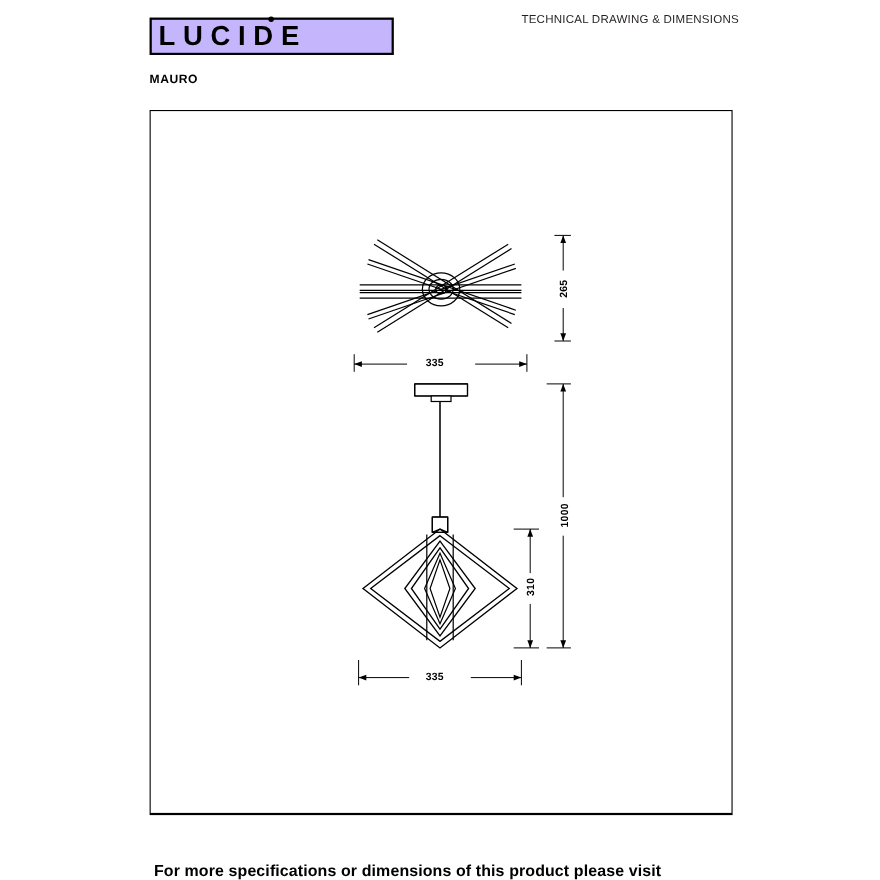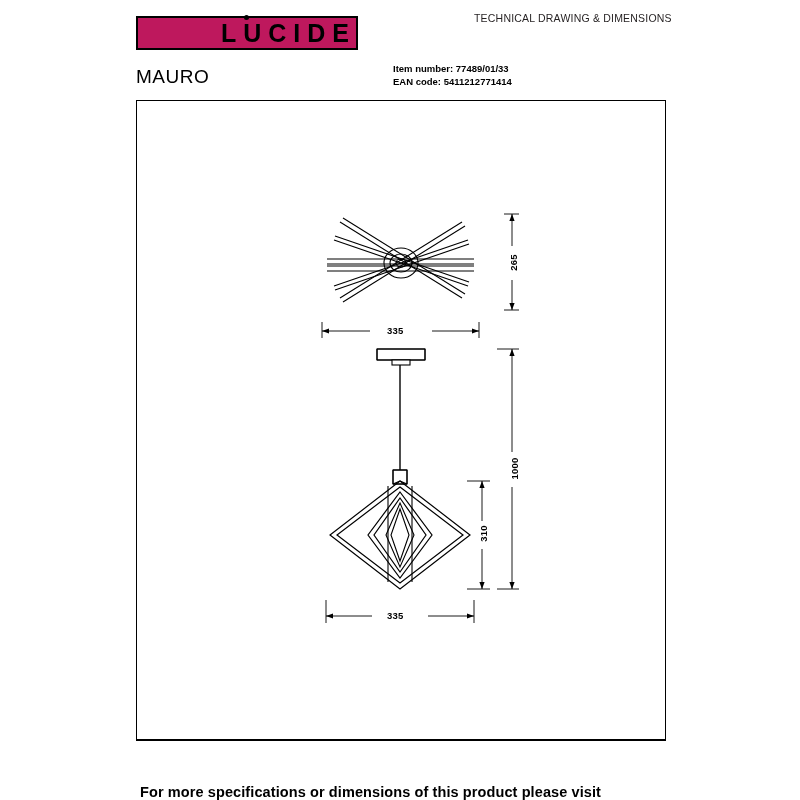--- a/index.html
+++ b/index.html
@@ -27,22 +27,22 @@
   .logo-box {
     position: absolute;
     left: 136px;
     top: 16px;
     width: 222px;
     height: 34px;
     border: 2px solid #000;
     box-sizing: border-box;
     display: flex;
     align-items: center;
-    justify-content: flex-end;
-    background: #be185d;
+    justify-content: flex-start;
+    background: #c4b5fd;
   }
   .logo-text {
     font-size: 25px;
     font-weight: 700;
     letter-spacing: 7px;
     line-height: 1;
     padding-left: 6px;
     color: #000;
     position: relative;
   }
@@ -63,22 +63,22 @@
     font-size: 10.5px;
     font-weight: 400;
     color: #231f20;
     letter-spacing: 0.2px;
   }
 
   .product-name {
     position: absolute;
     left: 136px;
     top: 66px;
-    font-size: 19px;
-    font-weight: 400;
+    font-size: 11px;
+    font-weight: 700;
     letter-spacing: 0.5px;
     color: #000;
   }
 
   .item-block {
     position: absolute;
     left: 393px;
     top: 62px;
     font-size: 9.5px;
     line-height: 13px;
@@ -156,30 +156,20 @@
 
   <div class="logo-box">
     <div class="logo-text">LUCIDE</div>
     <div class="logo-dot"></div>
   </div>
 
   <div class="tech-title">TECHNICAL DRAWING &amp; DIMENSIONS</div>
 
   <div class="product-name">MAURO</div>
 
-  <div class="item-block">
-    <div>
-      <span class="lbl">Item number:</span>
-      <span class="val">77489/01/33</span>
-    </div>
-    <div>
-      <span class="lbl">EAN code:</span>
-      <span class="val">5411212771414</span>
-    </div>
-  </div>
 
   <div class="frame"></div>
 
   <svg class="drawing" width="800" height="800" viewBox="0 0 800 800" xmlns="http://www.w3.org/2000/svg">
     <g fill="none" stroke="#000" stroke-width="1.1" stroke-linecap="butt">
 
       <g>
 
         <line x1="327" y1="259" x2="474" y2="259"></line>
         <line x1="327" y1="264" x2="474" y2="264"></line>

